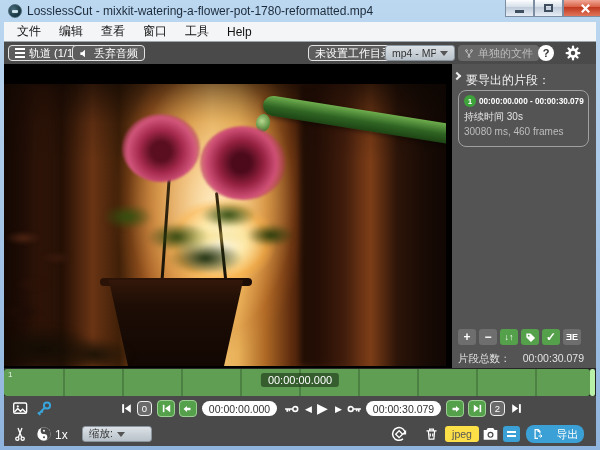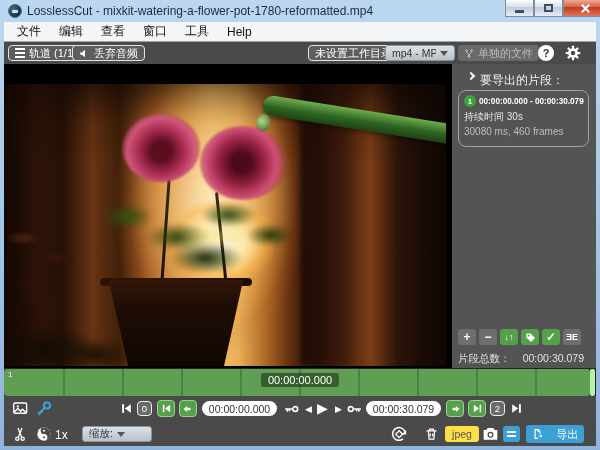--- a/index.html
+++ b/index.html
@@ -80,21 +80,21 @@
        background:
         radial-gradient(ellipse 26px 10px at 20% 20%, #4e2412, rgba(0,0,0,0) 70%),
         radial-gradient(ellipse 22px 9px at 55% 38%, #3a1a0c, rgba(0,0,0,0) 70%),
         radial-gradient(ellipse 24px 10px at 30% 62%, #2c1208, rgba(0,0,0,0) 72%),
         radial-gradient(ellipse 30px 12px at 15% 88%, #1c0c05, rgba(0,0,0,0) 75%);}
   .foliage{left:0;top:226px;width:130px;height:56px;filter:blur(2px);
        background:radial-gradient(ellipse 70px 30px at 30% 70%, #120d04, rgba(0,0,0,0) 80%),
                   radial-gradient(ellipse 50px 22px at 70% 80%, #1a1206, rgba(0,0,0,0) 78%);}
   
   .panel{position:absolute;left:448px;top:22px;width:144px;height:304px;background:#545454;}
-  .panel-header{position:absolute;left:16px;top:8px;color:#f0f0f0;font-size:12px;display:flex;align-items:flex-start;gap:6px;}
+  .panel-header{position:absolute;left:2px;top:8px;color:#f0f0f0;font-size:12px;display:flex;align-items:flex-start;gap:6px;}
   .chev{width:6px;height:6px;border-top:2px solid #f0f0f0;border-right:2px solid #f0f0f0;transform:rotate(45deg);margin-top:1px;}
   .seg-card{position:absolute;left:6px;top:26px;width:131px;height:57px;border:1px solid #a0a0a0;border-radius:8px;padding:4px 5px;}
   .seg-line1{display:flex;align-items:center;gap:3px;}
   .seg-badge{width:12px;height:12px;border-radius:50%;background:#3fa33c;color:#fff;font-size:8px;font-weight:bold;
              display:flex;align-items:center;justify-content:center;flex:0 0 12px;}
   .seg-range{color:#fff;font-size:8.2px;font-weight:bold;white-space:nowrap;}
   .seg-dur{color:#e4e4e4;font-size:10px;margin-top:3px;}
   .seg-frames{color:#bdbdbd;font-size:10px;margin-top:2px;}
   .seg-actions{position:absolute;left:6px;top:265px;display:flex;gap:3px;}
   .sbtn{width:18px;height:16px;border-radius:3px;display:flex;align-items:center;justify-content:center;
@@ -119,21 +119,21 @@
   .gbtn{position:absolute;top:4px;width:18px;height:17px;background:#55a04b;border:1.5px solid #9ccf92;
         border-radius:4px;display:flex;align-items:center;justify-content:center;line-height:0;}
   .timein{position:absolute;top:5px;width:75px;height:15px;background:#fff;border-radius:8px;color:#333;
           font-size:10.5px;display:flex;align-items:center;justify-content:center;}
   .tri{color:#fff;}
   
   .bottombar{position:absolute;left:0;top:380px;width:592px;height:24px;background:#4a4a4a;}
   .rate{position:absolute;left:51px;top:6px;color:#fff;font-size:12px;}
   .jpegbox{position:absolute;left:441px;top:4px;width:34px;height:16px;background:#fde047;border-radius:3px;
            color:#555;font-size:10.5px;display:flex;align-items:center;justify-content:center;}
-  .export-btn{position:absolute;left:522px;top:3px;width:58px;height:18px;background:#3ba0d6;border-radius:3px;
+  .export-btn{position:absolute;left:522px;top:3px;width:58px;height:18px;background:#3ba0d6;border-radius:8px;
               color:#fff;font-size:11px;display:flex;align-items:center;justify-content:center;gap:13px;}
   .mergebox{position:absolute;left:499px;top:4px;width:17px;height:16px;border-radius:3px;background:#3ba0d6;
             display:flex;flex-direction:column;align-items:center;justify-content:center;gap:2px;}
   .mergebox i{display:block;width:9px;height:2px;background:#fff;}
 </style>
 </head>
 <body>
 
 <div id="app">
 

